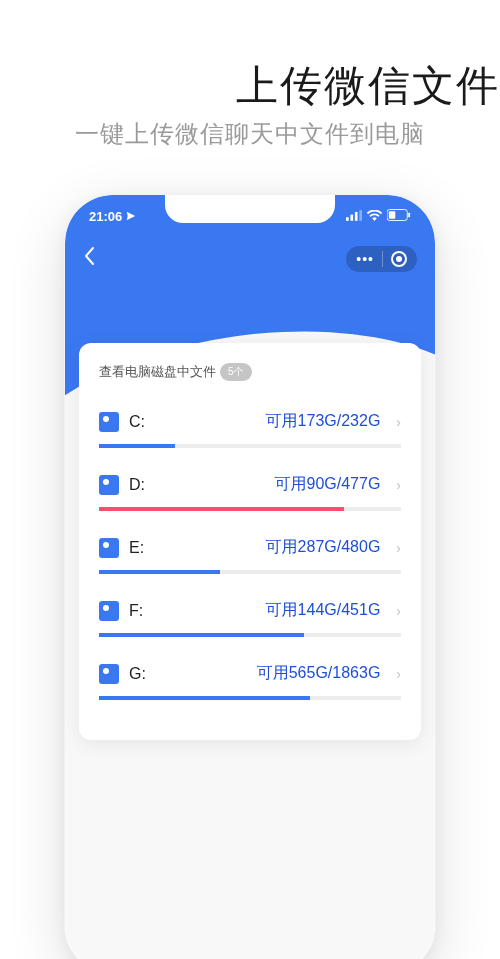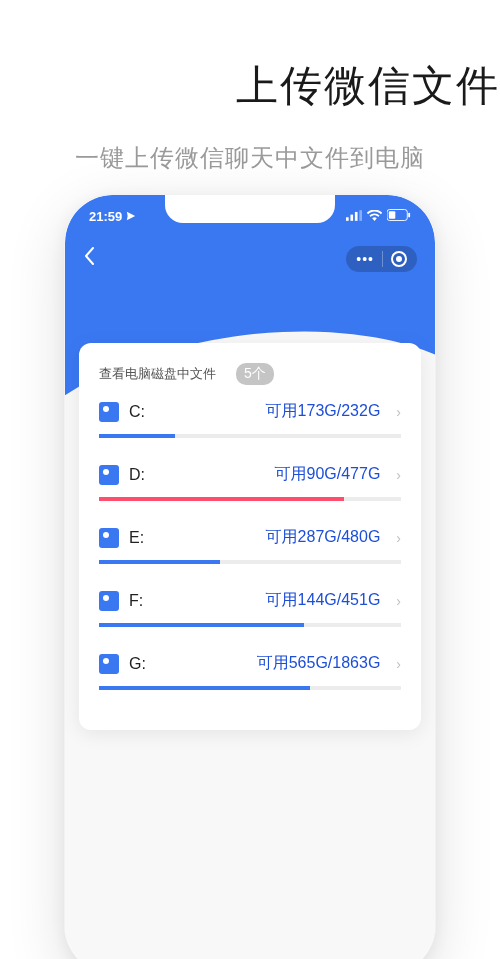--- a/index.html
+++ b/index.html
@@ -17,21 +17,21 @@
       font-weight: 400;
       color: #1a1a1a;
       margin-top: 58px;
       letter-spacing: 2px;
     }
     .marketing-subtitle {
       text-align: center;
       font-size: 24px;
       font-weight: 300;
       color: #9a9a9a;
-      margin-top: 28px;
+      margin-top: 4px;
       letter-spacing: 1px;
     }
     .phone-frame {
       position: absolute;
       left: 50%;
       transform: translateX(-50%);
       top: 194px;
       width: 372px;
       height: 780px;
       border-radius: 48px;
@@ -138,31 +138,31 @@
       right: 14px;
       background: #fff;
       border-radius: 12px;
       box-shadow: 0 4px 20px rgba(0,0,0,0.08);
       z-index: 5;
       padding: 20px 20px 26px 20px;
     }
     .card-header {
       display: flex;
       align-items: center;
-      gap: 20px;
-      margin-bottom: 4px;
+      gap: 4px;
+      margin-bottom: 18px;
     }
     .card-header-title {
       font-size: 13px;
       color: #555;
     }
     .count-pill {
       background: #c5c5c5;
       color: #fff;
-      font-size: 14px;
+      font-size: 10px;
       padding: 2px 8px;
       border-radius: 10px;
     }
     .disk-item {
       padding: 12px 0 14px 0;
     }
     .disk-row {
       display: flex;
       align-items: center;
       gap: 10px;
@@ -221,21 +221,21 @@
 <div class="marketing-subtitle">一键上传微信聊天中文件到电脑</div>
 
 <div class="phone-frame">
   <div class="phone-screen">
     <div class="header-bg"></div>
     <div class="header-curve"></div>
     <div class="notch"></div>
 
     <div class="status-bar">
       <div class="status-left">
-        <span>21:59</span>
+        <span>21:06</span>
         <span>
           <svg width="10" height="10" viewBox="0 0 24 24" fill="#fff">
               <path d="M2 22L22 12 2 2 4 12z"></path>
             </svg>
         </span>
       </div>
       <div class="status-right">
         <span>
           <svg width="16" height="11" viewBox="0 0 18 12" fill="#fff">
               <rect x="0" y="8" width="3" height="4"></rect>

